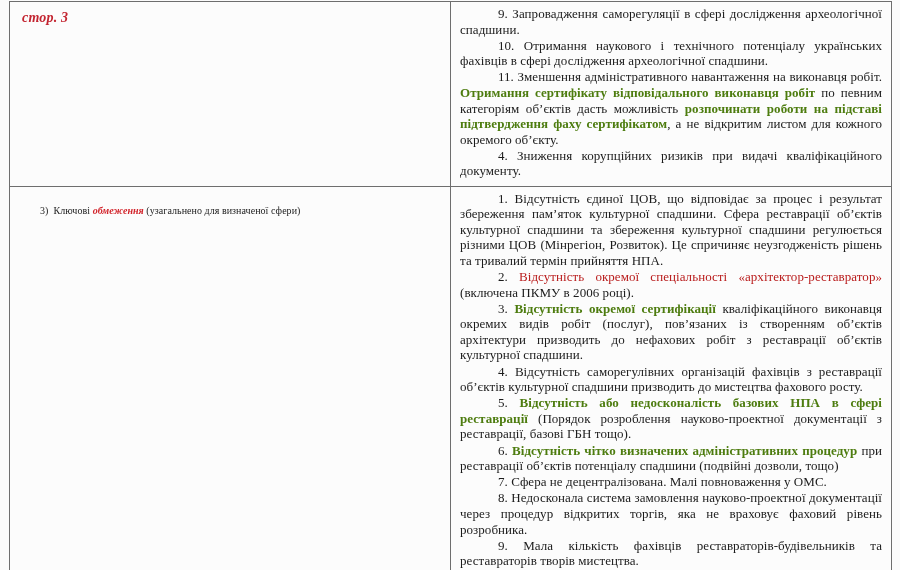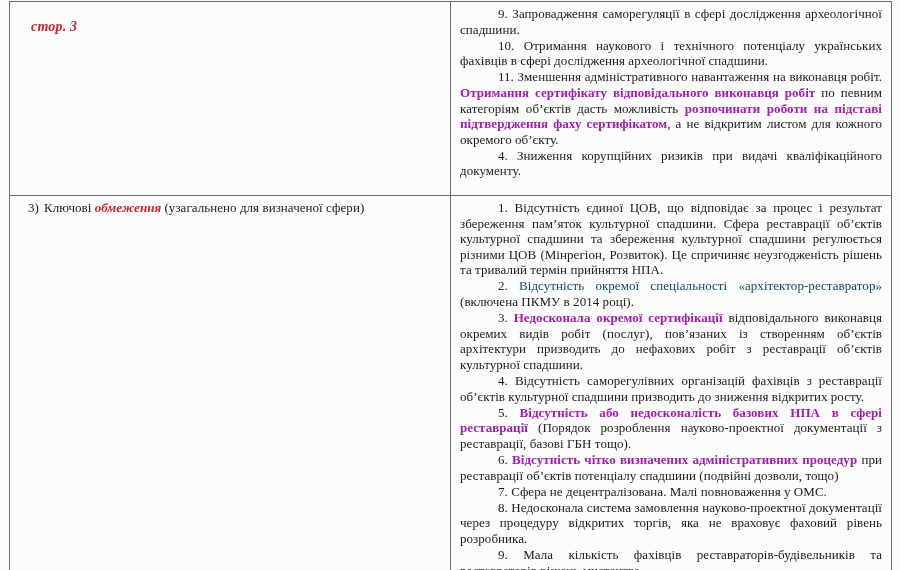--- a/index.html
+++ b/index.html
@@ -59,43 +59,43 @@
     letter-spacing: 0.05px;
   }
   .para.noindent { text-indent: 0; }
 
   .page-mark {
     font-size: 14px;
     font-weight: bold;
     font-style: italic;
     color: #c32531;
     line-height: 16px;
-    margin: 13px;
+    margin: 4px;
     letter-spacing: 0.2px;
   }
 
   .key-line {
-    font-size: 13px;
+    font-size: 10px;
     line-height: 16px;
-    margin: 0;
+    margin: 12px;
     text-indent: 0;
     padding-left: 10px;
   }
   .key-line .num { margin-right: 5px; }
 
   .em-red {
     color: #d2232a;
     font-weight: bold;
     font-style: italic;
   }
   .red {
-    color: #0c4a6e;
+    color: #b91c1c;
   }
   .red-bold {
-    color: #a21caf;
+    color: #4d7c0f;
     font-weight: bold;
   }
 
   .spacer-left { height: 142px; }
 
   
   tr.row-top td { height: 170px; }
   tr.row-bottom td { height: 386px; }
 </style>
 </head>
@@ -125,28 +125,28 @@
 
       <tr class="row-bottom">
         <td class="col-left">
           <div class="cell-inner">
             <p class="para key-line noindent" id="key-line"><span class="num">3)</span><span>Ключові </span><span class="em-red">обмеження</span><span> (узагальнено для визначеної сфери)</span></p>
           </div>
         </td>
         <td class="col-right">
           <div class="cell-inner right" id="right-bottom">
               <p class="para"><span>1.</span><span> Відсутність єдиної ЦОВ, що відповідає за процес і результат збереження пам’яток культурної спадшини. Сфера реставрації об’єктів культурної спадшини та збереження культурної спадшини регулюється різними ЦОВ (Мінрегіон, Розвиток). Це спричиняє неузгодженість рішень та тривалий термін прийняття НПА.</span></p>
-              <p class="para"><span>2.</span><span>   </span><span class="red">Відсутність окремої спеціальності «архітектор-реставратор»</span><span> (включена ПКМУ в 2014 році).</span></p>
-              <p class="para"><span>3.</span><span> </span><span class="red-bold">Недосконала окремої сертифікації</span><span> відповідального виконавця окремих видів робіт (послуг), пов’язаних із створенням об’єктів архітектури призводить до нефахових робіт з реставрації об’єктів культурної спадшини.</span></p>
-              <p class="para"><span>4.</span><span> Відсутність саморегулівних організацій фахівців з реставрації об’єктів культурної спадшини призводить до зниження відкритих росту.</span></p>
+              <p class="para"><span>2.</span><span>   </span><span class="red">Відсутність окремої спеціальності «архітектор-реставратор»</span><span> (включена ПКМУ в 2006 році).</span></p>
+              <p class="para"><span>3.</span><span> </span><span class="red-bold">Відсутність окремої сертифікації</span><span> кваліфікаційного виконавця окремих видів робіт (послуг), пов’язаних із створенням об’єктів архітектури призводить до нефахових робіт з реставрації об’єктів культурної спадшини.</span></p>
+              <p class="para"><span>4.</span><span> Відсутність саморегулівних організацій фахівців з реставрації об’єктів культурної спадшини призводить до мистецтва фахового росту.</span></p>
               <p class="para"><span>5.</span><span> </span><span class="red-bold">Відсутність або недосконалість базових НПА в сфері реставрації</span><span> (Порядок розроблення науково-проектної документації з реставрації, базові ГБН тощо).</span></p>
               <p class="para"><span>6.</span><span>   </span><span class="red-bold">Відсутність чітко визначених адміністративних процедур</span><span> при реставрації об’єктів потенціалу спадшини (подвійні дозволи, тощо)</span></p>
               <p class="para"><span>7.</span><span> Сфера не децентралізована. Малі повноваження у ОМС.</span></p>
-              <p class="para"><span>8.</span><span> Недосконала система замовлення науково-проектної документації через процедуру відкритих торгів, яка не враховує фаховий рівень розробника.</span></p>
-              <p class="para"><span>9.</span><span> Мала кількість фахівців реставраторів-будівельників та реставраторів рішень мистецтва.</span></p>
+              <p class="para"><span>8.</span><span> Недосконала система замовлення науково-проектної документації через процедур відкритих торгів, яка не враховує фаховий рівень розробника.</span></p>
+              <p class="para"><span>9.</span><span> Мала кількість фахівців реставраторів-будівельників та реставраторів творів мистецтва.</span></p>
               <p class="para"><span>10.</span><span> Обмежений фінансовий ресурс для реставрації об’єктів культурної спадшини.</span></p>
             </div>
         </td>
       </tr>
 
     </tbody>
   </table>
 
 </div>
 

